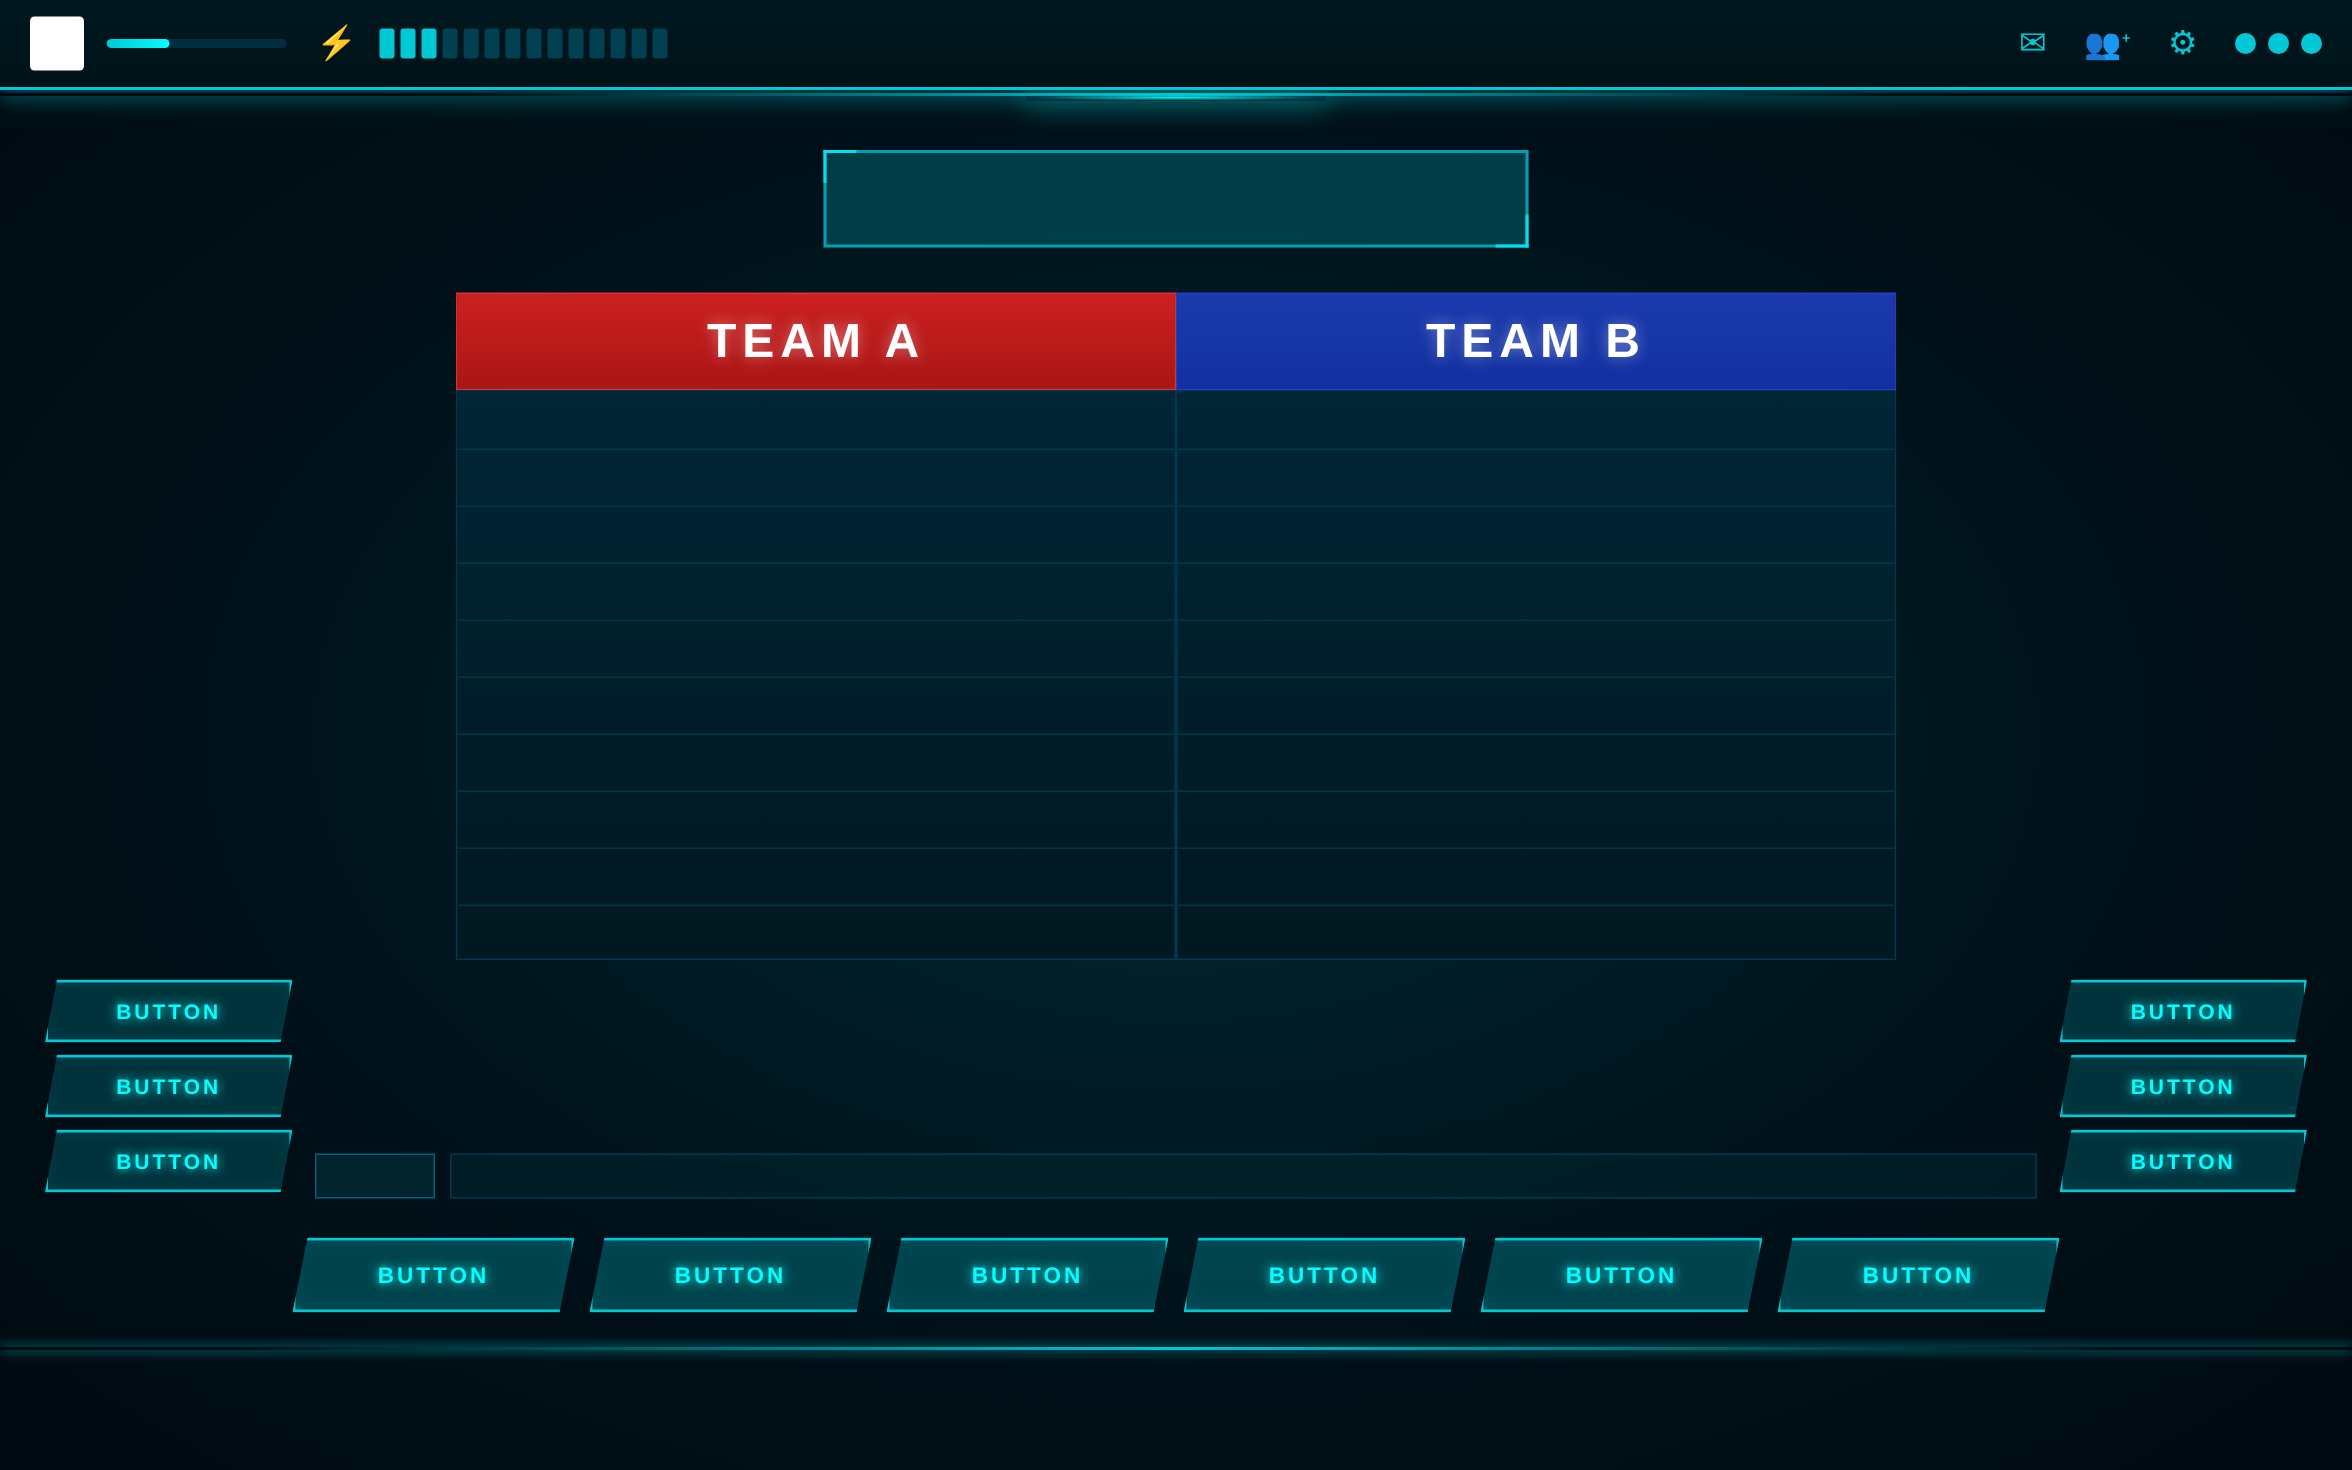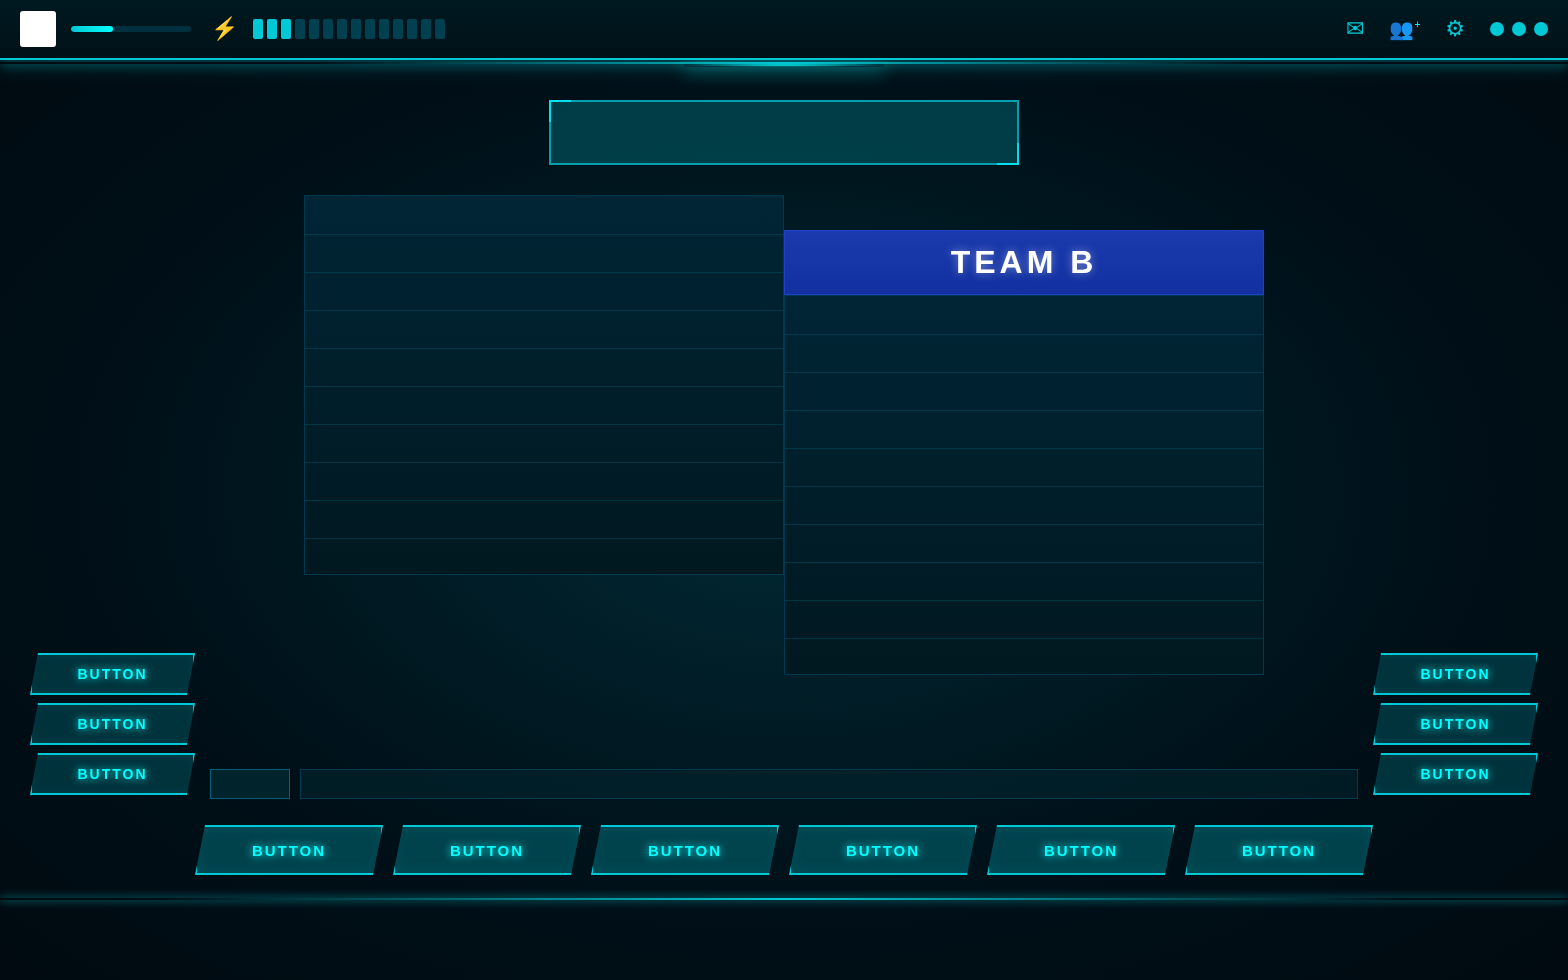--- a/index.html
+++ b/index.html
@@ -177,21 +177,20 @@
     }
 
     .team-a-header {
       background: linear-gradient(180deg, #cc2020 0%, #aa1515 100%);
       border: 1px solid #dd3030;
     }
 
     .team-b-header {
       background: linear-gradient(180deg, #1a3aad 0%, #1230a0 100%);
       border: 1px solid #2040cc;
-      margin-top: 35px;
     }
 
     .team-body {
       height: 380px;
       position: relative;
       border: 1px solid #003a50;
       overflow: hidden;
     }
 
     .team-body-bg {
@@ -374,20 +373,23 @@
 
 <div class="main-content">
 
   <div class="title-box">
     <span></span>
   </div>
 
   <div class="teams-container">
 
     <div class="team-panel">
+      <div class="team-header team-a-header">
+        <span>TEAM  A</span>
+      </div>
       <div class="team-body">
         <div class="team-body-bg"></div>
         <div class="team-lines">
           <div class="team-line" style="top:38px;"></div>
           <div class="team-line" style="top:76px;"></div>
           <div class="team-line" style="top:114px;"></div>
           <div class="team-line" style="top:152px;"></div>
           <div class="team-line" style="top:190px;"></div>
           <div class="team-line" style="top:228px;"></div>
           <div class="team-line" style="top:266px;"></div>

